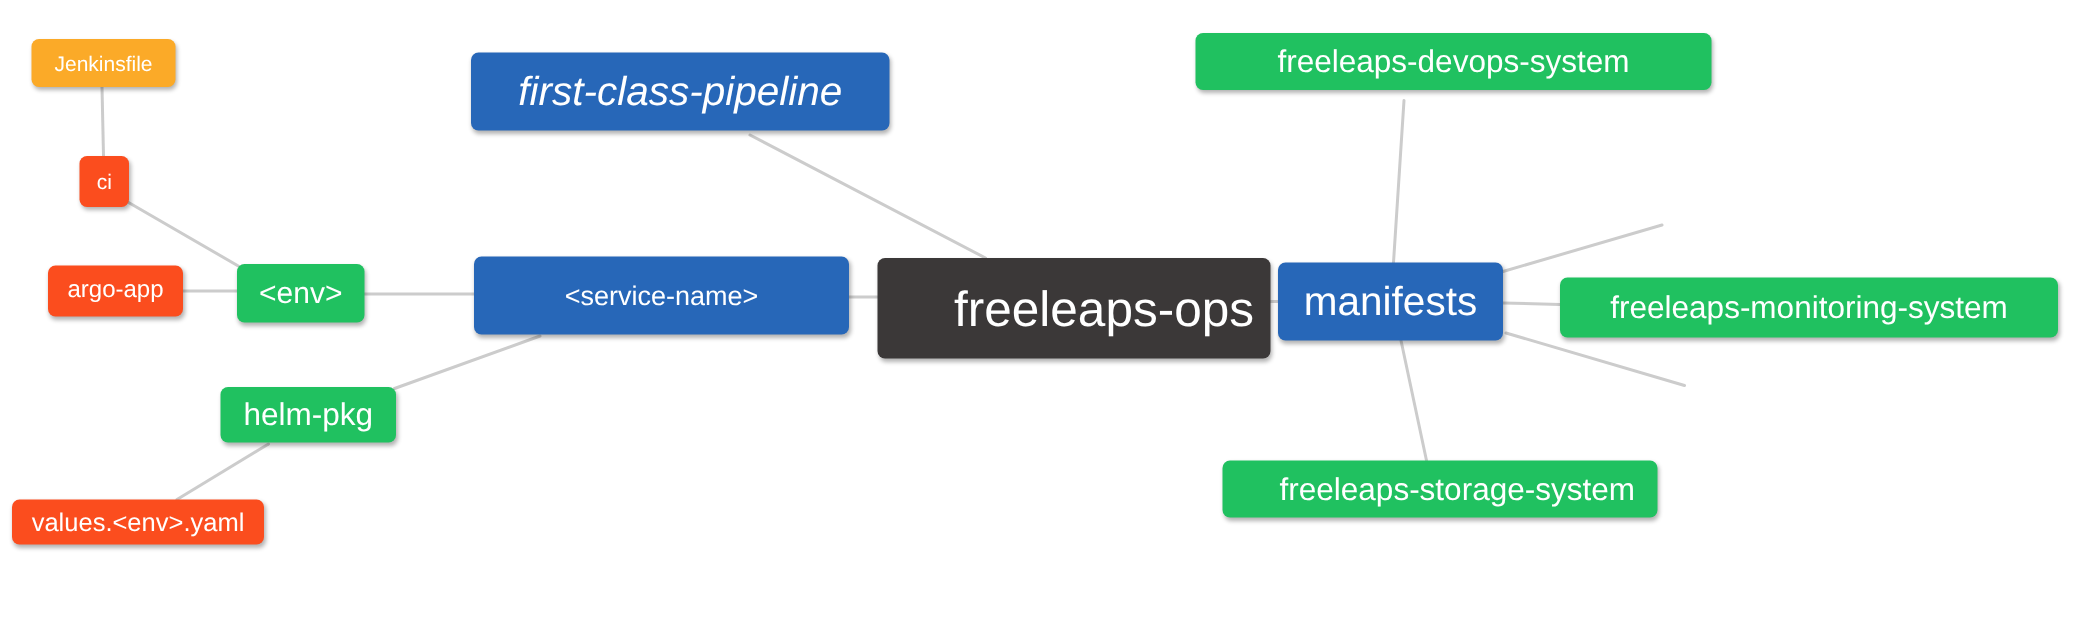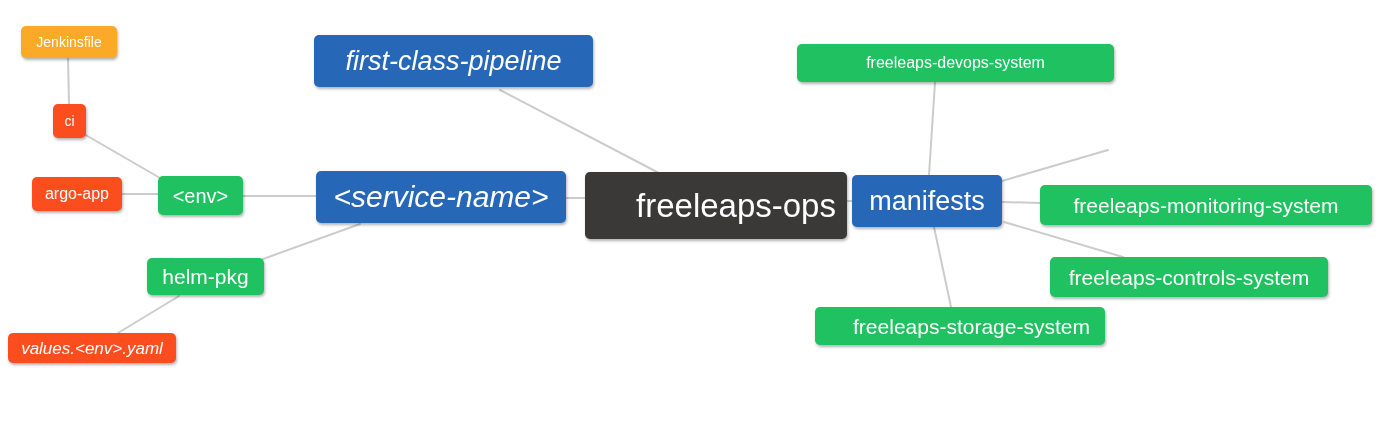--- a/index.html
+++ b/index.html
@@ -54,32 +54,31 @@
   <div class="node node-amber" style="left:21px;top:26px;width:96px;height:32px;font-size:14px;">Jenkinsfile</div>
 
   <div class="node node-red" style="left:53px;top:104px;width:33px;height:34px;font-size:14px;">ci</div>
 
   <div class="node node-green" style="left:158px;top:176px;width:85px;height:39px;font-size:20px;">&lt;env&gt;</div>
 
   <div class="node node-red" style="left:32px;top:177px;width:90px;height:34px;font-size:16px;">argo-app</div>
 
   <div class="node node-green" style="left:147px;top:258px;width:117px;height:37px;font-size:21px;">helm-pkg</div>
 
-  <div class="node node-red" style="left:8px;top:333px;width:168px;height:30px;font-size:17px;font-style:italic;">values.&lt;env&gt;.yaml</div>
+  <div class="node node-red" style="left:8px;top:333px;width:168px;height:30px;font-size:17px;">values.&lt;env&gt;.yaml</div>
 
   <div class="node node-blue" style="left:314px;top:35px;width:279px;height:52px;font-size:27px;font-style:italic;">first-class-pipeline</div>
 
-  <div class="node node-blue" style="left:316px;top:171px;width:250px;height:52px;font-size:30px;font-style:italic;">&lt;service-name&gt;</div>
+  <div class="node node-blue" style="left:316px;top:171px;width:250px;height:52px;font-size:18px;">&lt;service-name&gt;</div>
 
   <div class="node node-root" style="left:585px;top:172px;width:262px;height:67px;font-size:33px;">freeleaps-ops</div>
 
   <div class="node node-blue" style="left:852px;top:175px;width:150px;height:52px;font-size:27px;">manifests</div>
 
-  <div class="node node-green" style="left:797px;top:44px;width:317px;height:38px;font-size:16px;">freeleaps-devops-system</div>
+  <div class="node node-green" style="left:797px;top:22px;width:344px;height:38px;font-size:21px;">freeleaps-devops-system</div>
 
 
   <div class="node node-green" style="left:1040px;top:185px;width:332px;height:40px;font-size:21px;">freeleaps-monitoring-system</div>
 
-  <div class="node node-green" style="left:1050px;top:257px;width:278px;height:40px;font-size:21px;">freeleaps-controls-system</div>
 
   <div class="node node-green" style="left:815px;top:307px;width:290px;height:38px;font-size:21px;padding-left:23px;">freeleaps-storage-system</div>
 
 </div>
 
 </body></html>

